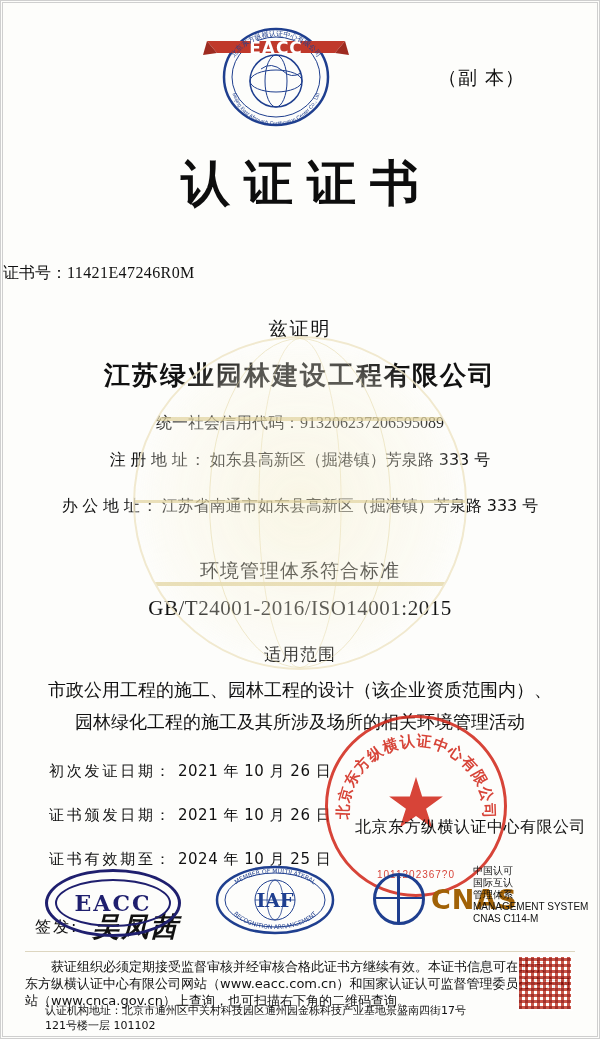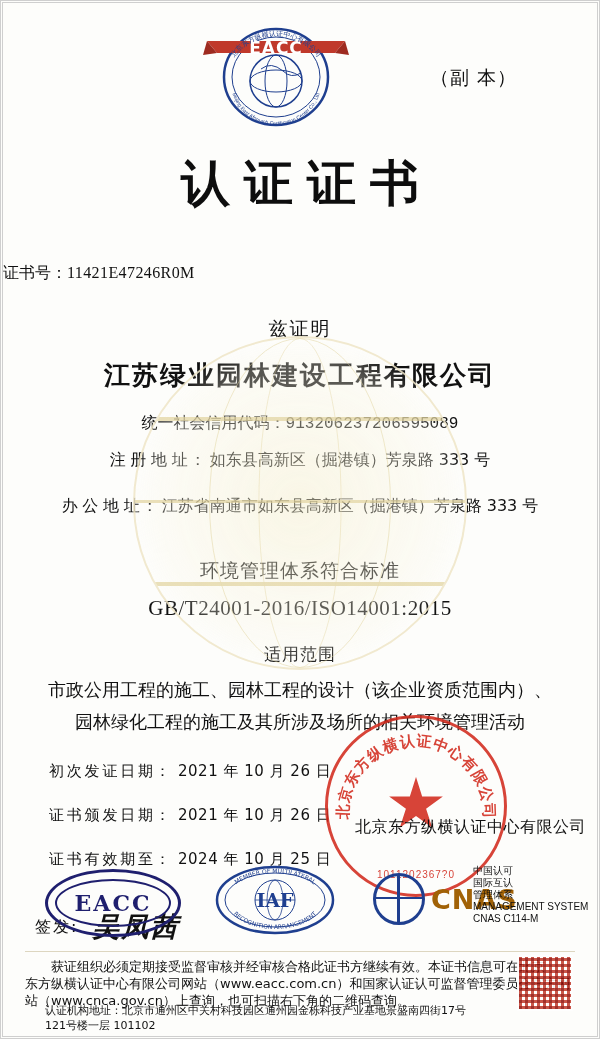--- a/index.html
+++ b/index.html
@@ -50,21 +50,21 @@
   
   .header{
     position:relative;
     height:130px;
   }
   .eacc-seal{
     position:absolute;left:198px;top:8px;
     width:150px;height:120px;
   }
   .copy-label{
-    position:absolute;right:80px;top:62px;
+    position:absolute;right:72px;top:62px;
     font-size:19px;letter-spacing:1px;
     font-family:"DejaVu Sans", sans-serif;
     color:#111;
   }
   .cert-title{
     text-align:center;
     font-size:49px;
     letter-spacing:14px;
     font-weight:bold;
     margin-top:18px;
@@ -92,21 +92,21 @@
     font-size:26px;
     font-weight:bold;
     margin-top:16px;
     letter-spacing:2px;
     font-family:"DejaVu Sans", sans-serif;
   }
   .credit-code{
     text-align:center;
     font-size:16px;
     margin-top:20px;
-    font-family:Liberation Mono, monospace;
+    font-family:Liberation Serif, serif;
   }
   .addr-block{
     margin-top:16px;
     font-size:16px;
     font-family:"DejaVu Sans", sans-serif;
   }
   .addr-row{
     display:flex;
     justify-content:center;
     margin:6px 0;

